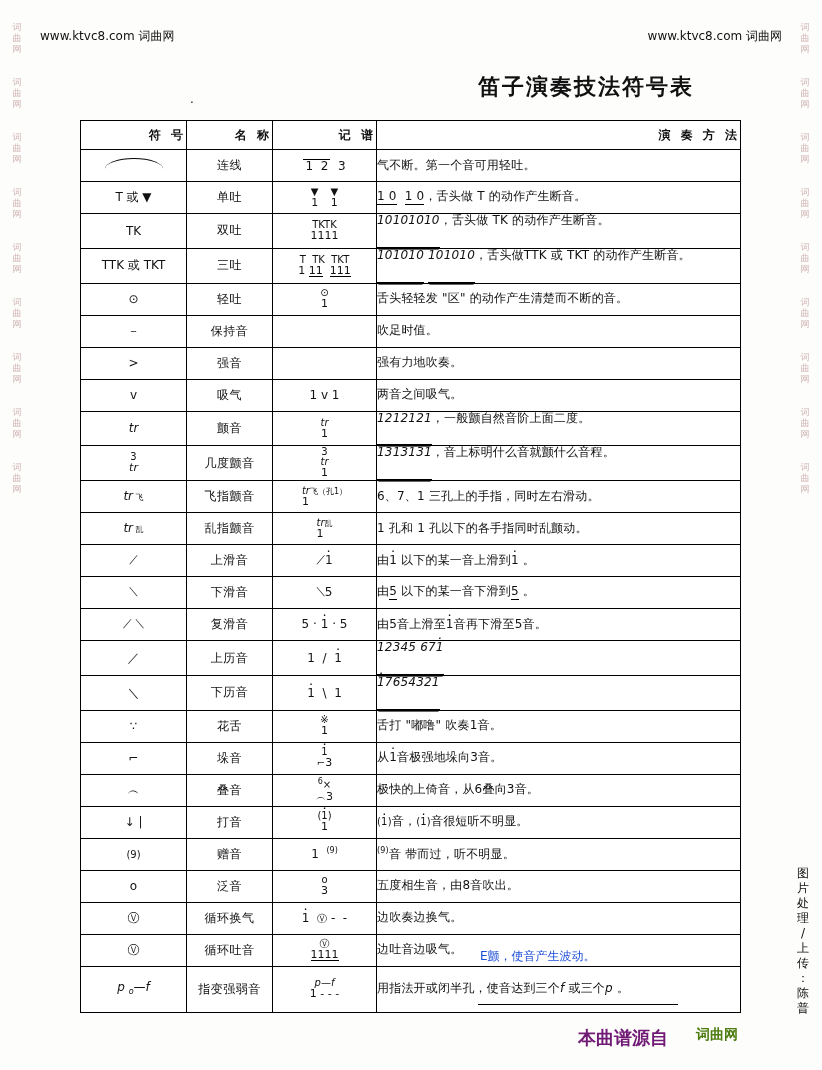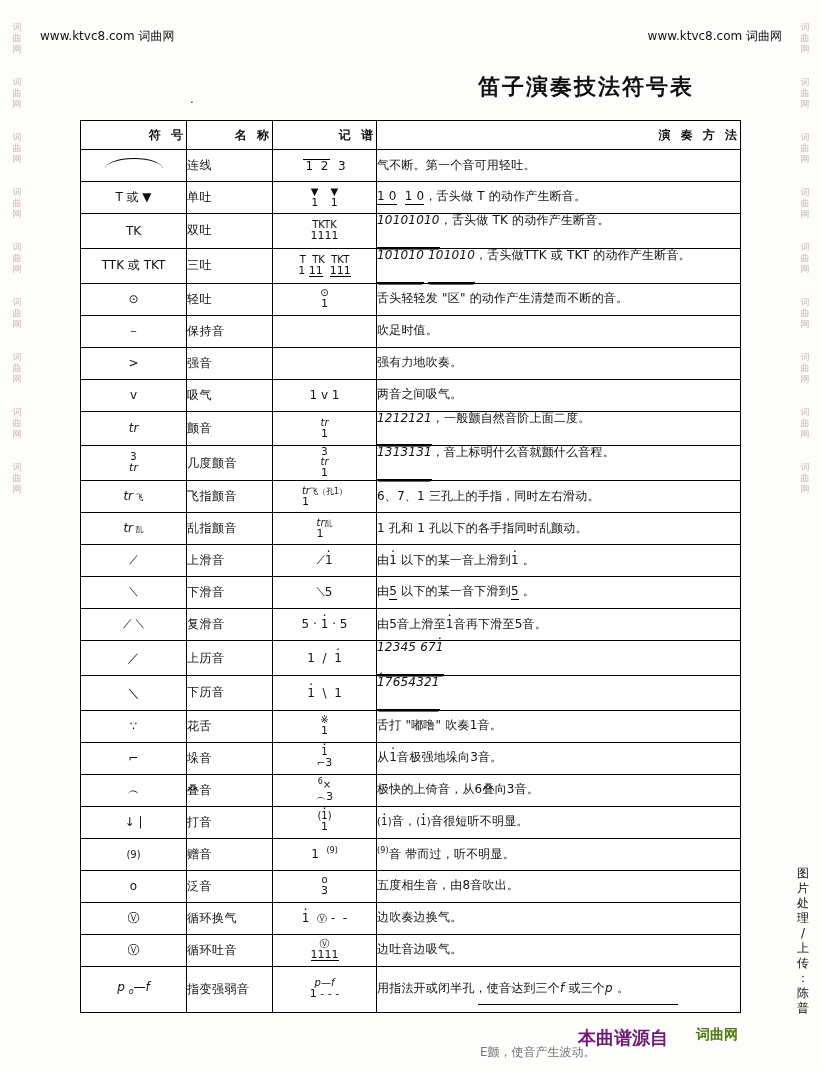--- a/index.html
+++ b/index.html
@@ -102,20 +102,21 @@
   }
   tbody td {
     height: 31px;
   }
   td.c-sym {
     text-align: center;
     font-size: 12px;
     line-height: 1.05;
   }
   td.c-name {
+    text-align: center;
     font-size: 12.5px;
     letter-spacing: 0.5px;
   }
   td.c-nota {
     text-align: center;
     font-size: 12px;
     line-height: 1.05;
     font-family: "DejaVu Sans", sans-serif;
   }
   td.c-meth {
@@ -163,23 +164,23 @@
     height: 12px;
     border-top: 1.4px solid #000;
     border-radius: 60% 60% 0 0 / 100% 100% 0 0;
   }
   .sp4 { display:inline-block; width: 4px;}
   .sp12 { display:inline-block; width: 12px;}
 
   .footer-note {
     position: absolute;
     left: 480px;
-    top: 1044px;
-    font-size: 12px;
-    color: #737373;
+    top: 948px;
+    font-size: 12px;
+    color: #1d4ed8;
     white-space: nowrap;
   }
   .footer-line {
     position: absolute;
     left: 478px;
     top: 1004px;
     width: 200px;
     border-top: 1px solid #000;
   }
   .footer-src {

